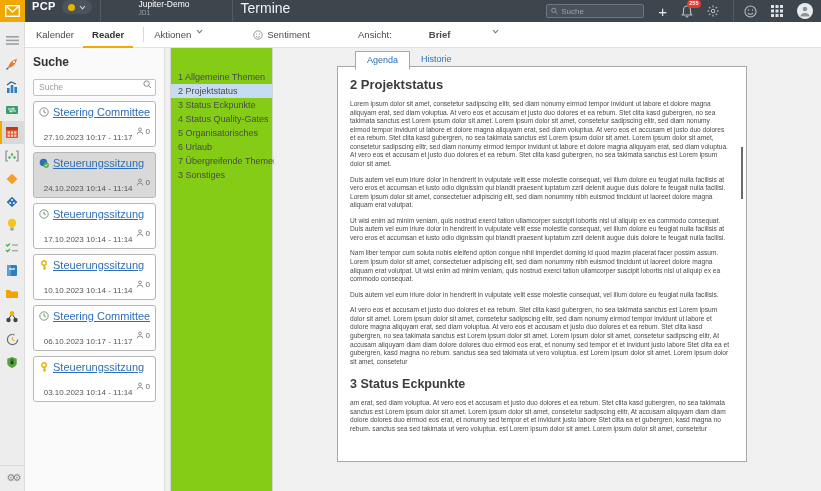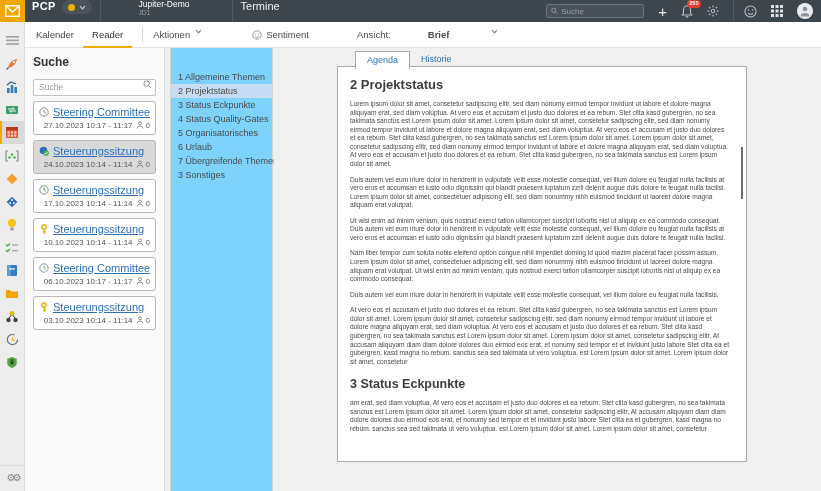--- a/index.html
+++ b/index.html
@@ -10,36 +10,36 @@
   .topbar { position:absolute; top:0; left:0; width:821px; height:22px; background:#3d454d; display:flex; color:#fff; z-index:30; }
   .logo { width:25px; height:22px; background:#f0a800; display:flex; align-items:center; justify-content:center; flex:0 0 25px; cursor:pointer; }
   .appname { margin-left:7px; font-size:11px; font-weight:bold; letter-spacing:.3px; }
   .statuspill { margin-left:6px; height:14px; background:#4b545c; border-radius:8px; display:flex; align-items:center; gap:4px; padding:0 6px; cursor:pointer; }
   .dot { width:7px; height:7px; border-radius:50%; background:#e8b400; }
   .tb-div { width:1px; height:22px; background:#525a62; margin:0 8px; }
   .workspace { line-height:1.1; cursor:pointer;margin-left:30px; }
   .ws-name { font-size:8.5px; color:#fff; }
   .ws-code { font-size:6.5px; color:#9aa2aa; }
   .tb-div.far { margin-left:42px; }
-  .module-tab { font-size:11px; color:#f2f3f4; cursor:pointer; }
+  .module-tab { font-size:14px; color:#f2f3f4; cursor:pointer; }
   .tb-right { margin-left:auto; display:flex; align-items:center; }
   .tb-search { width:98px; height:14px; background:#49525a; border:1px solid #6e767d; border-radius:2px; display:flex; align-items:center; padding:0 4px; gap:3px; }
   .tb-search input { background:transparent; border:none; outline:none; color:#c7ccd1; font-size:8px; width:78px; font-family:"Liberation Sans",sans-serif; }
   .tb-search input::placeholder { color:#9aa2aa; }
   .tb-ic { margin-left:14px; position:relative; display:flex; align-items:center; cursor:pointer; }
   .plus { font-size:15px; font-weight:300; color:#e8eaec; line-height:1; }
   .badge { position:absolute; top:-5px; right:-8px; background:#e23b32; color:#fff; font-size:5.5px; line-height:1; padding:1.5px 2.5px; border-radius:4px; font-weight:bold; }
   .tb-div2 { width:1px; height:22px; background:#525a62; margin:0 10px 0 14px; }
   .avatar { width:16px; height:16px; border-radius:50%; background:#e9ecee; margin:0 8px 0 14px; display:flex; align-items:center; justify-content:center; overflow:hidden; cursor:pointer; }
 
   
   .toolbar { position:absolute; top:22px; left:25px; width:796px; height:26px; background:#fff; border-bottom:1px solid #e2e2e2; display:flex; align-items:center; font-size:9.5px; color:#4a4a4a; z-index:20; }
   .t-tab { padding:0 9px; height:26px; line-height:26px; cursor:pointer; }
   .t-tab.first { margin-left:2px; }
-  .t-tab.active { font-weight:normal; color:#333; border-bottom:2px solid #f0ab00; }
+  .t-tab.active { font-weight:bold; color:#333; border-bottom:2px solid #f0ab00; }
   .t-div { width:1px; height:15px; background:#d8d8d8; margin:0 10px; }
   .t-action { display:flex; align-items:flex-start; gap:5px; cursor:pointer; }
   .t-sent { display:flex; align-items:center; gap:4px; margin-left:50px; cursor:pointer; }
   .t-view { display:flex; margin-left:48px; cursor:pointer; }
   .t-view b { margin-left:3px;padding-left:34px; }
   .t-view .chev { margin-left:42px; }
 
   
   .sidebar { position:absolute; top:22px; left:0; width:25px; height:469px; background:#ededed; border-right:1px solid #dcdcdc; z-index:25; }
   .s-item { height:23px; display:flex; align-items:center; justify-content:center; position:relative; cursor:pointer; }
@@ -54,25 +54,25 @@
   .sp-title { font-size:12px; font-weight:bold; color:#333; margin-bottom:7px; }
   .sp-inputwrap { position:relative; margin-bottom:4px; }
   .sp-inputwrap input { width:100%; height:17px; border:1px solid #c2c2c2; border-radius:2px; font-size:8.5px; padding:0 16px 0 5px; color:#333; background:#fff; outline:none; font-family:"Liberation Sans",sans-serif; }
   .sp-inputwrap input::placeholder { color:#9b9b9b; }
   .sp-mag { position:absolute; right:4px; top:4px; }
   .card { border:1px solid #b7b7b7; border-radius:3px; background:#fff; padding:4px 5px 4px 5px; margin-top:5px; cursor:pointer; }
   .card.selected { background:#d9d9d9; }
   .c-row1 { display:flex; align-items:center; gap:4px; }
   .c-link { font-size:11px; color:#2e6fb7; text-decoration:underline; white-space:nowrap; overflow:hidden; }
   .c-row2 { display:flex; align-items:center; gap:3px; margin-top:3px; padding-left:1px; font-size:8px; color:#555; }
-  .c-date { white-space:nowrap; }
+  .c-date { white-space:nowrap;margin-top:12px; }
   .c-people { margin-left:auto; display:flex; align-items:center; gap:2px; color:#666; }
 
   
-  .agendapanel { position:absolute; top:48px; left:170px; width:103px; height:443px; background:#7dd3fc; border-left:1px solid #d5d5d5; border-right:1px solid #d5d5d5; padding-top:22px; font-size:9px; color:#4a4a4a; }
+  .agendapanel { position:absolute; top:48px; left:170px; width:103px; height:443px; background:#84cc16; border-left:1px solid #d5d5d5; border-right:1px solid #d5d5d5; padding-top:22px; font-size:9px; color:#4a4a4a; }
   .a-item { padding:2px 4px 2px 7px; line-height:10px; cursor:pointer; white-space:nowrap; }
   .a-item.selected { background:#c7dcf2; }
 
   
   .reader { position:absolute; top:48px; left:274px; width:547px; height:443px; background:#f0f0f0; }
   .r-tabs { position:absolute; left:81px; top:3px; display:flex; font-size:9px; z-index:3; }
   .r-tab { padding:3px 11px 4px; color:#2e6fb7; cursor:pointer; }
   .r-tab.active { background:#fff; border:1px solid #a8a8a8; border-bottom:1px solid #fff; margin-bottom:-1px; border-radius:1px 1px 0 0; }
   .doc { position:absolute; left:63px; top:18px; width:410px; height:396px; background:#fff; border:1px solid #a8a8a8; padding:9px 16px 10px 12px; overflow:hidden; }
   .doc h1 { font-size:13px; color:#3c3c3c; margin:1px 0 8px; }

